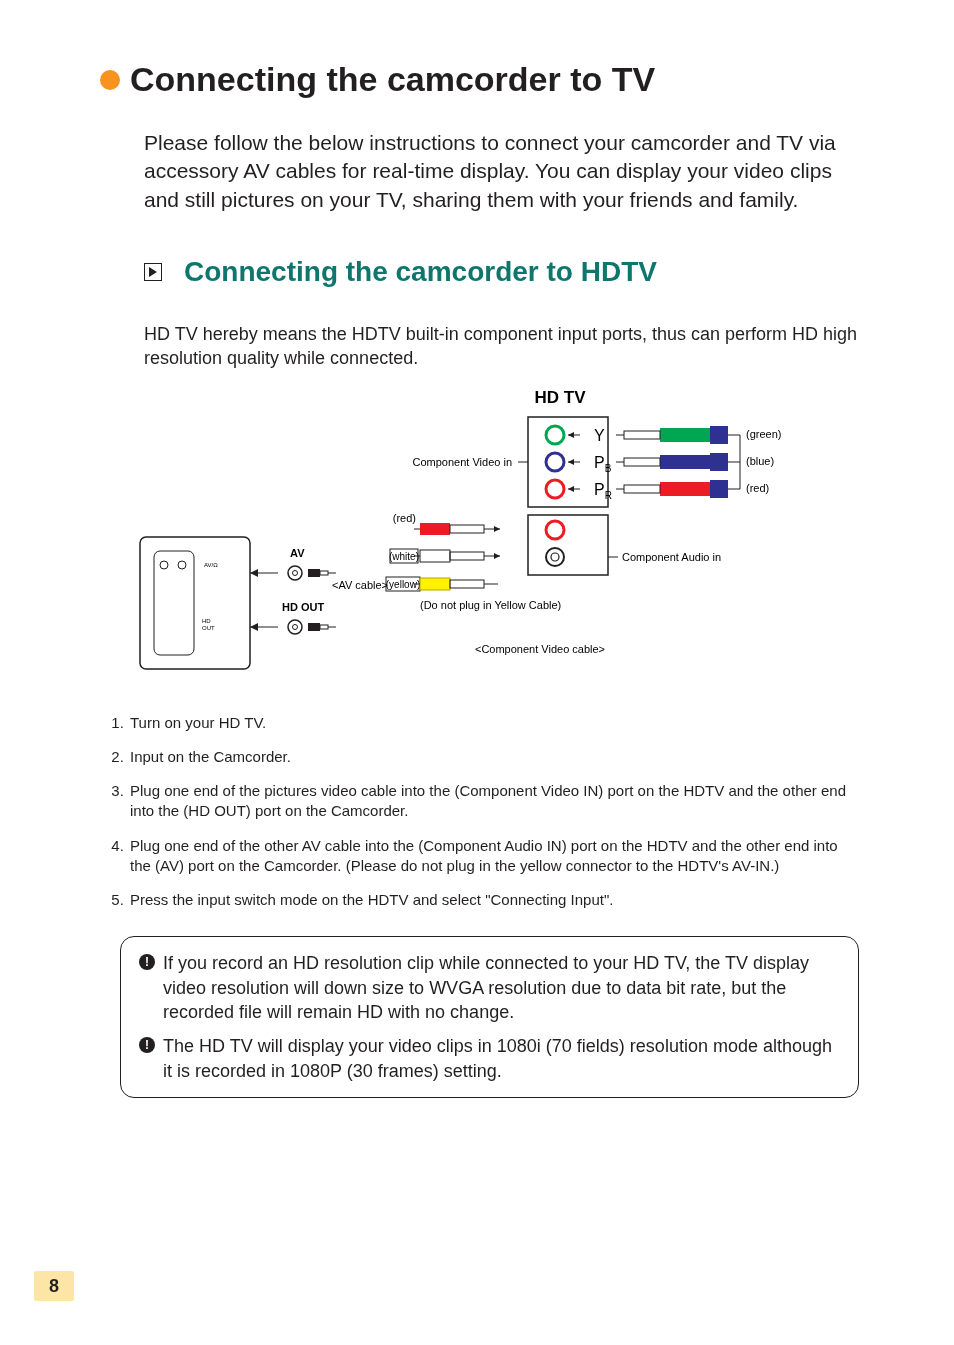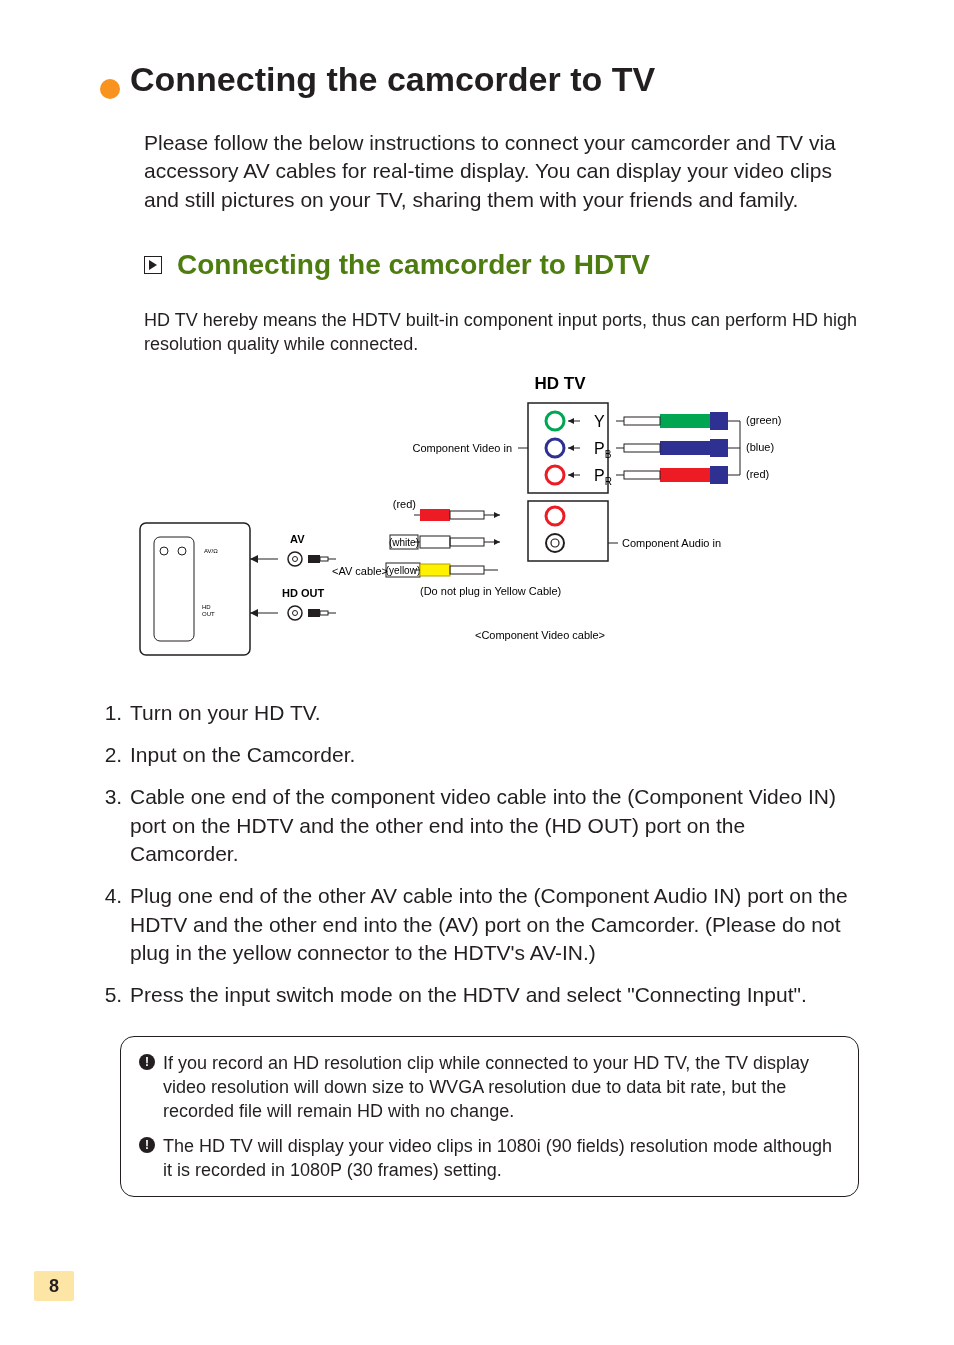--- a/index.html
+++ b/index.html
@@ -6,51 +6,51 @@
     margin: 0;
     font-family: Arial, Helvetica, sans-serif;
     background: #fff;
     color: #231f20;
     width: 954px;
     height: 1345px;
     position: relative;
     box-sizing: border-box;
     padding: 60px 95px 80px 100px;
   }
-  .h1-row { display: flex; align-items: flex-end; gap: 10px; margin-bottom: 30px; }
+  .h1-row { display: flex; align-items: center; gap: 10px; margin-bottom: 30px; }
   .bullet-orange {
     width: 20px; height: 20px; border-radius: 50%; background: #f7931e;
     flex: 0 0 auto;
   }
   h1 {
     font-size: 34px; font-weight: bold; margin: 0; color: #231f20;
   }
   .intro {
     font-size: 21px; line-height: 1.35; margin: 8px 0 30px 44px;
   }
   .h2-row { display: flex; align-items: center; gap: 10px; margin: 0 0 22px 44px; }
   .sub-bullet {
     width: 18px; height: 18px; flex: 0 0 auto;
   }
   h2 {
-    font-size: 28px; font-weight: bold; margin: 5px; color: #4d7c0f;
+    font-size: 28px; font-weight: bold; margin: 12px; color: #0f766e;
   }
   .subintro {
     font-size: 18px; line-height: 1.35; margin: 12px 0 14px 44px;
   }
   .diagram {
     margin: 0 0 28px 0;
     position: relative;
     height: 300px;
   }
   .diagram text { font-family: Arial, Helvetica, sans-serif; }
   ol.steps {
     margin: 0 0 26px 0;
     padding: 0 0 0 28px;
-    font-size: 21px;
+    font-size: 15px;
     line-height: 1.35;
   }
   ol.steps li { margin-bottom: 14px; padding-left: 2px; }
   .note-box {
     margin: 0 0 0 20px;
     border: 1px solid #231f20;
     border-radius: 14px;
     padding: 14px 18px 14px 18px;
     font-size: 18px;
     line-height: 1.35;
@@ -206,29 +206,29 @@
     <rect x="208" y="238" width="12" height="8" fill="#231f20"></rect>
     <rect x="220" y="240" width="8" height="4" fill="none" stroke="#231f20"></rect>
     <line x1="228" y1="242" x2="236" y2="242" stroke="#231f20"></line>
   </g>
 </svg>
 </div>
 
 <ol class="steps">
   <li>Turn on your HD TV.</li>
   <li>Input on the Camcorder.</li>
-  <li>Cable one end of the component video cable into the (Component Video IN) port on the HDTV and the other end into the (HD OUT) port on the Camcorder.</li>
+  <li>Plug one end of the pictures video cable into the (Component Video IN) port on the HDTV and the other end into the (HD OUT) port on the Camcorder.</li>
   <li>Plug one end of the other AV cable into the (Component Audio IN) port on the HDTV and the other end into the (AV) port on the Camcorder. (Please do not plug in the yellow connector to the HDTV's AV-IN.)</li>
   <li>Press the input switch mode on the HDTV and select "Connecting Input".</li>
 </ol>
 
 <div class="note-box">
   <div class="note-item">
     <div class="bang">!</div>
     <div>If you record an HD resolution clip while connected to your HD TV, the TV display video resolution will down size to WVGA resolution due to data bit rate, but the recorded file will remain HD with no change.</div>
   </div>
   <div class="note-item">
     <div class="bang">!</div>
-    <div>The HD TV will display your video clips in 1080i (90 fields) resolution mode although it is recorded in 1080P (30 frames) setting.</div>
+    <div>The HD TV will display your video clips in 1080i (70 fields) resolution mode although it is recorded in 1080P (30 frames) setting.</div>
   </div>
 </div>
 
 <div class="page-num">8</div>
 
 </body></html>

